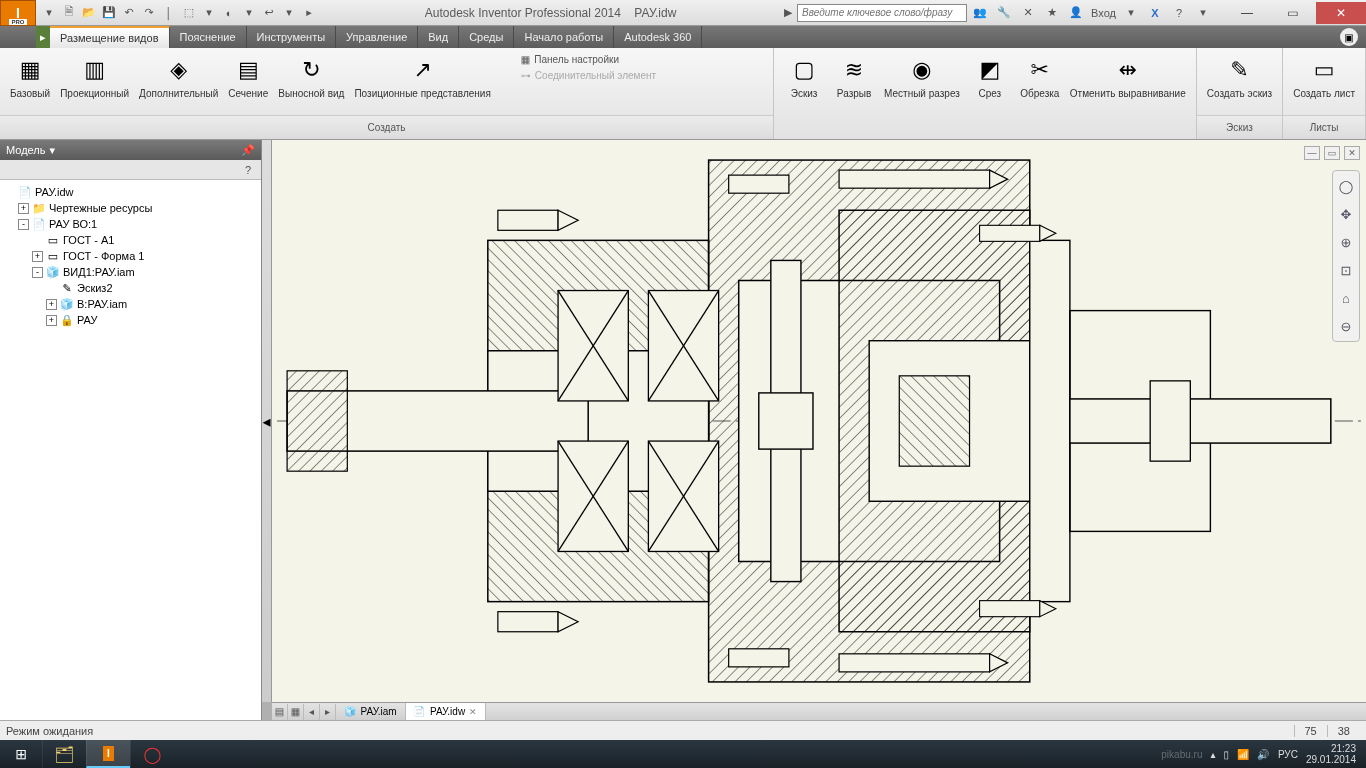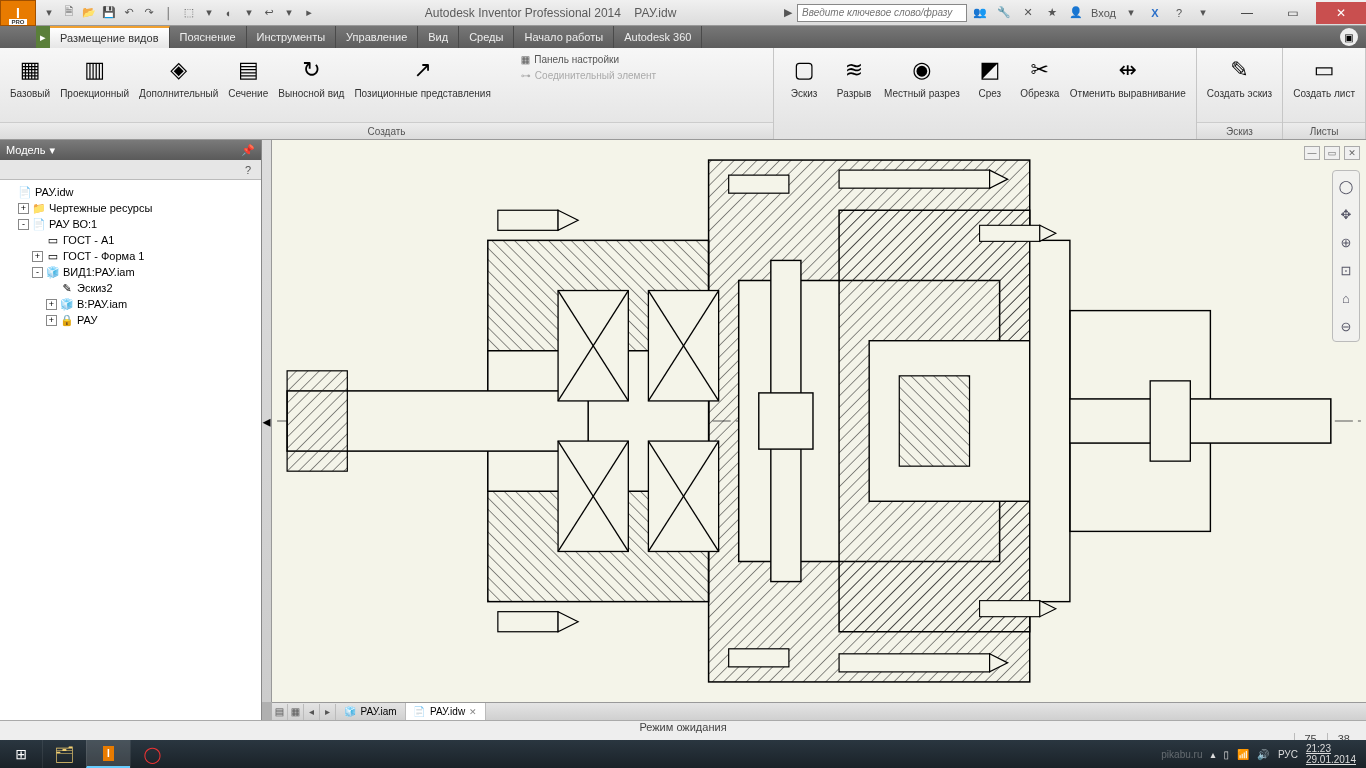--- a/index.html
+++ b/index.html
@@ -23,21 +23,21 @@
 .tabsrow { height:22px; background:linear-gradient(#777,#5d5d5d); display:flex; align-items:stretch; font-size:11px; padding-left:36px; }
 .file-tab { background:#5a7f3a; color:#fff; padding:0 4px; display:flex; align-items:center; width:14px; }
 .tab { padding:0 10px; display:flex; align-items:center; color:#eee; cursor:pointer; border-right:1px solid #4a4a4a; }
 .tab.active { background:linear-gradient(#fff,#e6e6e6); color:#333; border-top:2px solid #f0a030; }
 .help-round { margin-left:auto; margin-right:8px; width:18px; height:18px; border-radius:50%; background:#eee; display:flex; align-items:center; justify-content:center; align-self:center; font-size:10px; }
 
 
 .ribbon { height:92px; background:linear-gradient(#f7f7f7,#e2e2e2); display:flex; border-bottom:1px solid #999; font-size:11px; }
 .ribbon-group { border-right:1px solid #c6c6c6; display:flex; flex-direction:column; }
 .ribbon-group-body { flex:1; display:flex; align-items:flex-start; padding:4px 6px; gap:2px; }
-.ribbon-group-title { height:17px; text-align:center; font-size:10px; color:#555; background:linear-gradient(#ececec,#dcdcdc); border-top:1px solid #ccc; display:flex; align-items:center; justify-content:center; }
+.ribbon-group-title { height:24px; text-align:center; font-size:10px; color:#555; background:linear-gradient(#ececec,#dcdcdc); border-top:1px solid #ccc; display:flex; align-items:center; justify-content:center; }
 .rbtn-lg { display:flex; flex-direction:column; align-items:center; gap:2px; padding:2px 4px; cursor:pointer; min-width:48px; }
 .rbtn-ico { width:32px; height:32px; display:flex; align-items:center; justify-content:center; font-size:22px; }
 .rbtn-lbl { font-size:10px; text-align:center; line-height:1.1; color:#333; }
 .rbtn-sm { display:flex; align-items:center; gap:4px; padding:2px 4px; cursor:pointer; font-size:10px; color:#555; }
 .rbtn-sm.disabled { color:#aaa; }
 .rstack { display:flex; flex-direction:column; gap:1px; }
 
 
 .mainarea { position:absolute; top:140px; left:0; right:0; bottom:48px; display:flex; background:#b0b0b0; }
 .model-panel { width:262px; background:#f4f4f4; display:flex; flex-direction:column; border-right:1px solid #888; }
@@ -58,31 +58,31 @@
 .navbar { position:absolute; right:6px; top:30px; width:28px; background:rgba(240,240,240,0.85); border:1px solid #bbb; border-radius:4px; padding:4px 2px; display:flex; flex-direction:column; gap:6px; align-items:center; }
 .nav-btn { width:22px; height:22px; display:flex; align-items:center; justify-content:center; font-size:13px; color:#556; cursor:pointer; }
 
 .doc-tabs { position:absolute; left:10px; right:0; bottom:0; height:18px; background:linear-gradient(#e4e4e4,#d0d0d0); display:flex; align-items:center; font-size:10px; border-top:1px solid #999; }
 .doc-tab-btn { width:16px; height:16px; display:flex; align-items:center; justify-content:center; cursor:pointer; color:#555; border-right:1px solid #bbb; }
 .doc-tab { padding:0 8px; height:100%; display:flex; align-items:center; gap:4px; border-right:1px solid #bbb; cursor:pointer; }
 .doc-tab.active { background:#fff; }
 .tab-x { font-size:9px; color:#888; cursor:pointer; }
 
 
-.statusbar { position:absolute; left:0; right:0; bottom:28px; height:20px; background:#eee; border-top:1px solid #aaa; display:flex; align-items:center; font-size:11px; color:#444; padding:0 6px;flex-direction:column; }
+.statusbar { position:absolute; left:0; right:0; bottom:28px; height:20px; background:#eee; border-top:1px solid #aaa; display:flex; align-items:center; font-size:11px; color:#444; padding:0 6px; }
 .statusbar .rnums { margin-left:auto; display:flex; }
 .statusbar .rnums span { border-left:1px solid #bbb; padding:0 10px; }
 
 
 .taskbar { position:absolute; left:0; right:0; bottom:0; height:28px; background:linear-gradient(#2a3640,#1a2228); display:flex; align-items:center; }
 .start-btn { width:42px; height:28px; display:flex; align-items:center; justify-content:center; color:#fff; cursor:pointer; font-size:14px; }
 .task-btn { width:44px; height:28px; display:flex; align-items:center; justify-content:center; cursor:pointer; border-left:1px solid rgba(255,255,255,0.08); }
 .task-btn.active { background:rgba(255,255,255,0.15); border-bottom:2px solid #6cf; }
 .tray { margin-left:auto; display:flex; align-items:center; gap:8px; color:#ddd; font-size:10px; padding:0 10px; }
-.tray .clock { text-align:left; line-height:1.1;text-decoration:underline; }
+.tray .clock { text-align:right; line-height:1.1; }
 .taskbar-bg { position:absolute; inset:0; background:linear-gradient(90deg,#1e2a33,#243038 40%,#1a252c); opacity:0.9; }
 .taskbar > * { position:relative; }
 
 svg.draw { width:100%; height:100%; }
 </style>
 </head>
 <body>
 
 <div class="titlebar">
   <div class="app-icon">I</div>

